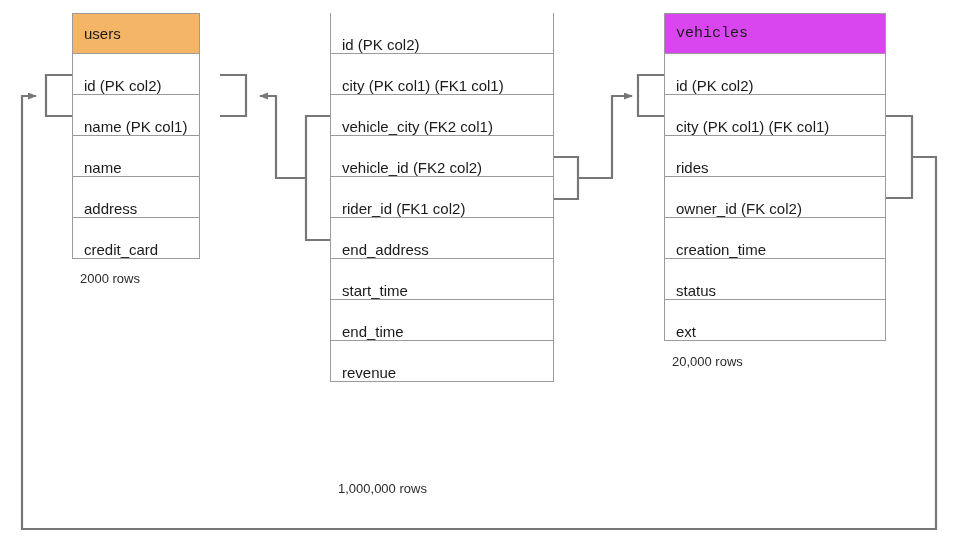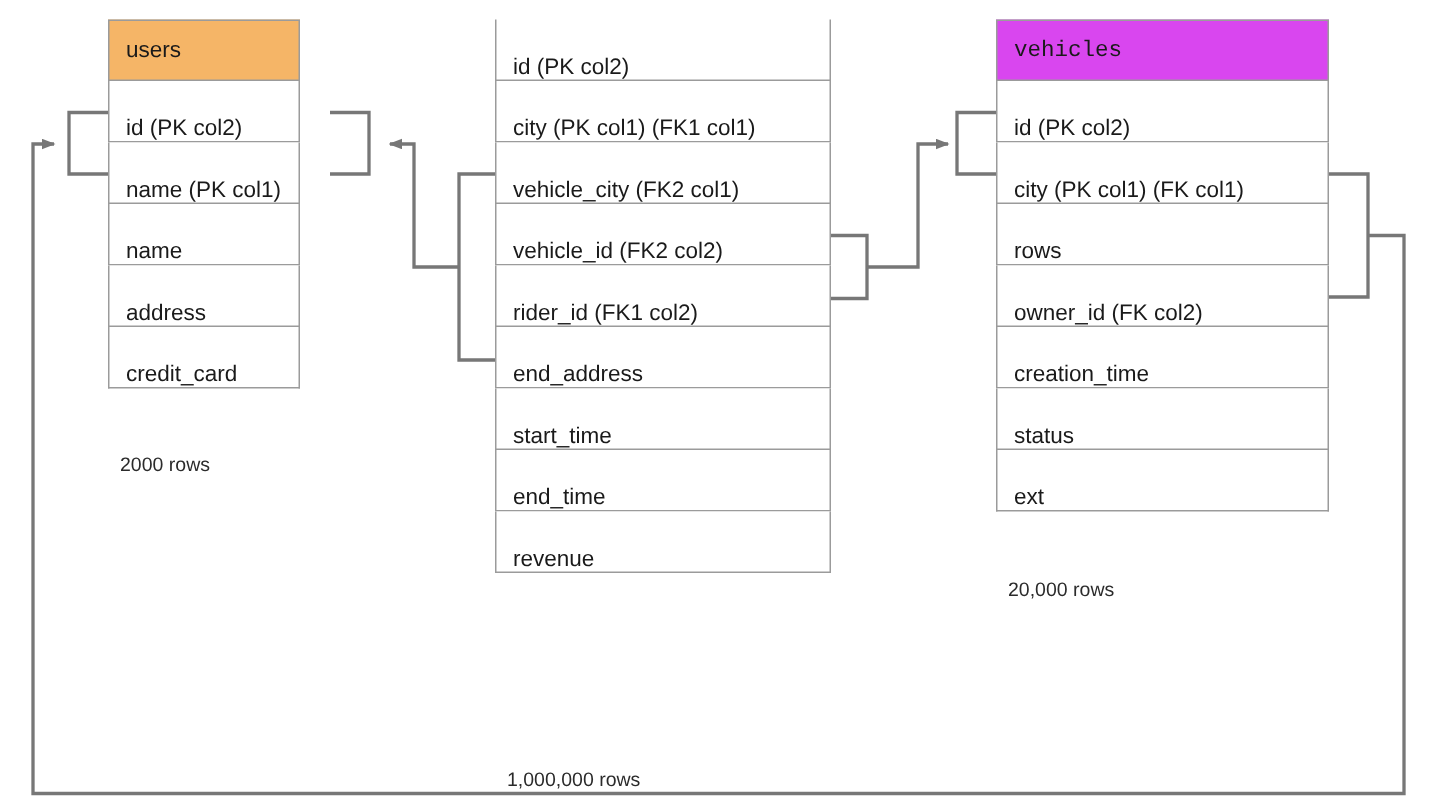--- a/index.html
+++ b/index.html
@@ -49,21 +49,20 @@
     padding-left: 11px;
     font-size: 15px;
     color: #1a1a1a;
     white-space: nowrap;
   }
   .rowcount {
     position: absolute;
     font-size: 13px;
     color: #2b2b2b;
     white-space: nowrap;
-    margin-top: 31px;
   }
 </style>
 </head>
 <body>
 
 <div id="canvas">
 
   <svg class="connectors" width="960" height="540" viewBox="0 0 960 540">
     <defs>
       <marker id="arrowRight" markerWidth="9" markerHeight="9" refX="8" refY="3.5" orient="auto" markerUnits="userSpaceOnUse">
@@ -153,21 +152,21 @@
     <div class="entity-header" style="background:#d946ef;font-family:Liberation Mono, monospace;">
       <span>vehicles</span>
     </div>
     <div class="entity-row">
       <span>id (PK col2)</span>
     </div>
     <div class="entity-row">
       <span>city (PK col1) (FK col1)</span>
     </div>
     <div class="entity-row">
-      <span>rows</span>
+      <span>rides</span>
     </div>
     <div class="entity-row">
       <span>owner_id (FK col2)</span>
     </div>
     <div class="entity-row">
       <span>creation_time</span>
     </div>
     <div class="entity-row">
       <span>status</span>
     </div>

